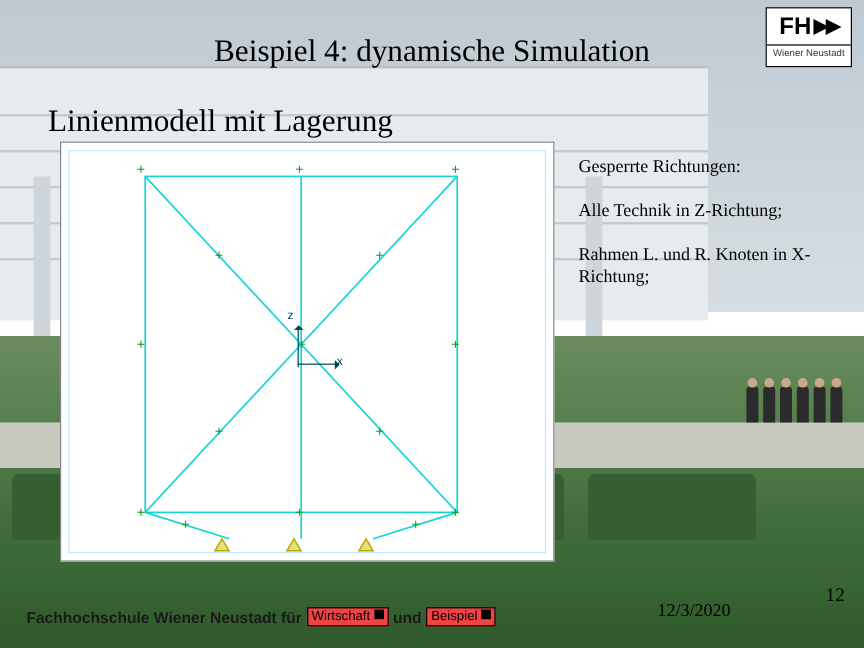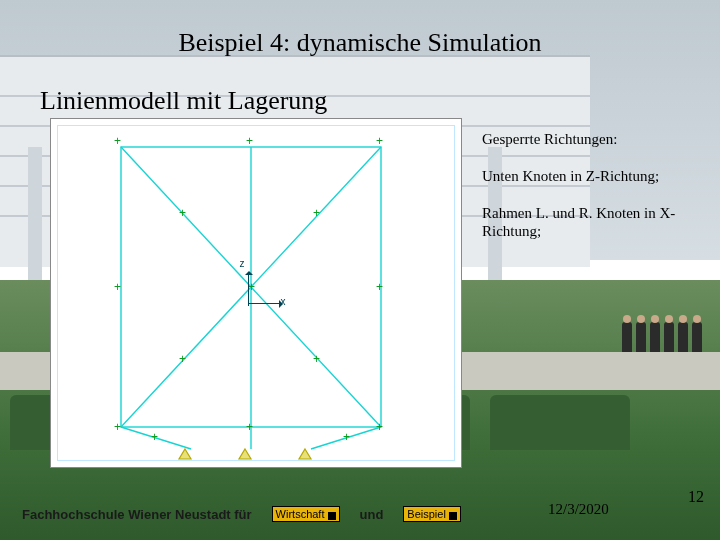--- a/index.html
+++ b/index.html
@@ -29,22 +29,22 @@
   .fig-inner{position:absolute;inset:6px;border:1px solid #bfe8ff}
   .axis-z{position:absolute;left:48%;top:44%;width:1px;height:34px;background:#045}
   .axis-z::after{content:"";position:absolute;top:-5px;left:-3px;border:4px solid transparent;border-bottom-color:#045}
   .axis-x{position:absolute;left:48%;top:53%;width:34px;height:1px;background:#045}
   .axis-x::after{content:"";position:absolute;right:-5px;top:-3px;border:4px solid transparent;border-left-color:#045}
   .lbl-z{position:absolute;left:46%;top:40%;font:10px Arial;color:#045}
   .lbl-x{position:absolute;left:56%;top:51%;font:10px Arial;color:#045}
   svg.truss{position:absolute;inset:0}
   .notes{position:absolute;top:130px;left:482px;width:218px;font-size:15px;line-height:1.25}
   .notes p{margin:0 0 18px 0}
-  .foot-logo{position:absolute;left:22px;bottom:18px;font:bold 13px Arial;color:#1a1a1a;display:flex;align-items:center;gap:20px}
-  .tag{display:inline-flex;align-items:flex-end;background:#eab308;border:1px solid #000;font:11px Arial;padding:1px 3px;color:#000}
+  .foot-logo{position:absolute;left:22px;bottom:18px;font:bold 13px Arial;color:#1a1a1a;display:flex;align-items:center;gap:4px}
+  .tag{display:inline-flex;align-items:flex-start;background:#ef4444;border:1px solid #000;font:11px Arial;padding:1px 3px;color:#000}
   .tag .sq{display:inline-block;width:8px;height:8px;background:#000;margin-left:3px}
   .date{position:absolute;bottom:22px;left:548px;font-size:15px}
   .pagenum{position:absolute;bottom:34px;right:16px;font-size:16px}
 </style>
 </head>
 <body>
 
 <div class="slide">
 
   <div class="bg">
@@ -68,20 +68,27 @@
         <div class="person"></div>
         <div class="person"></div>
       <div class="person"></div>
         <div class="person"></div>
         <div class="person"></div>
     </div>
   </div>
 
   <div class="content">
 
+    <div class="logo">
+      <div class="logo-top">
+        <span class="logo-fh">FH</span>
+        <span class="logo-arrows">▶▶</span>
+      </div>
+      <div class="logo-bot">Wiener Neustadt</div>
+    </div>
 
     <div class="title">Beispiel 4: dynamische Simulation</div>
     <div class="subtitle">Linienmodell mit Lagerung</div>
 
     <div class="figure">
       <div class="fig-inner"></div>
       <svg class="truss" viewBox="0 0 410 348">
         <g stroke="#17d4d4" stroke-width="1.4" fill="none">
           <rect x="70" y="28" width="260" height="280"></rect>
           <line x1="70" y1="28" x2="330" y2="308"></line>
@@ -115,21 +122,21 @@
         </g>
       </svg>
       <div class="axis-z"></div>
       <div class="axis-x"></div>
       <div class="lbl-z">z</div>
       <div class="lbl-x">x</div>
     </div>
 
     <div class="notes">
       <p>Gesperrte Richtungen:</p>
-      <p>Unten Knoten in Z-Richtung;</p>
+      <p>Alle Technik in Z-Richtung;</p>
       <p>Rahmen L. und R. Knoten in X-Richtung;</p>
     </div>
 
     <div class="foot-logo">
       <span>Fachhochschule Wiener Neustadt für</span>
       <span class="tag">
           <span>Wirtschaft</span>
           <span class="sq"></span>
         </span>
       <span>und</span>

